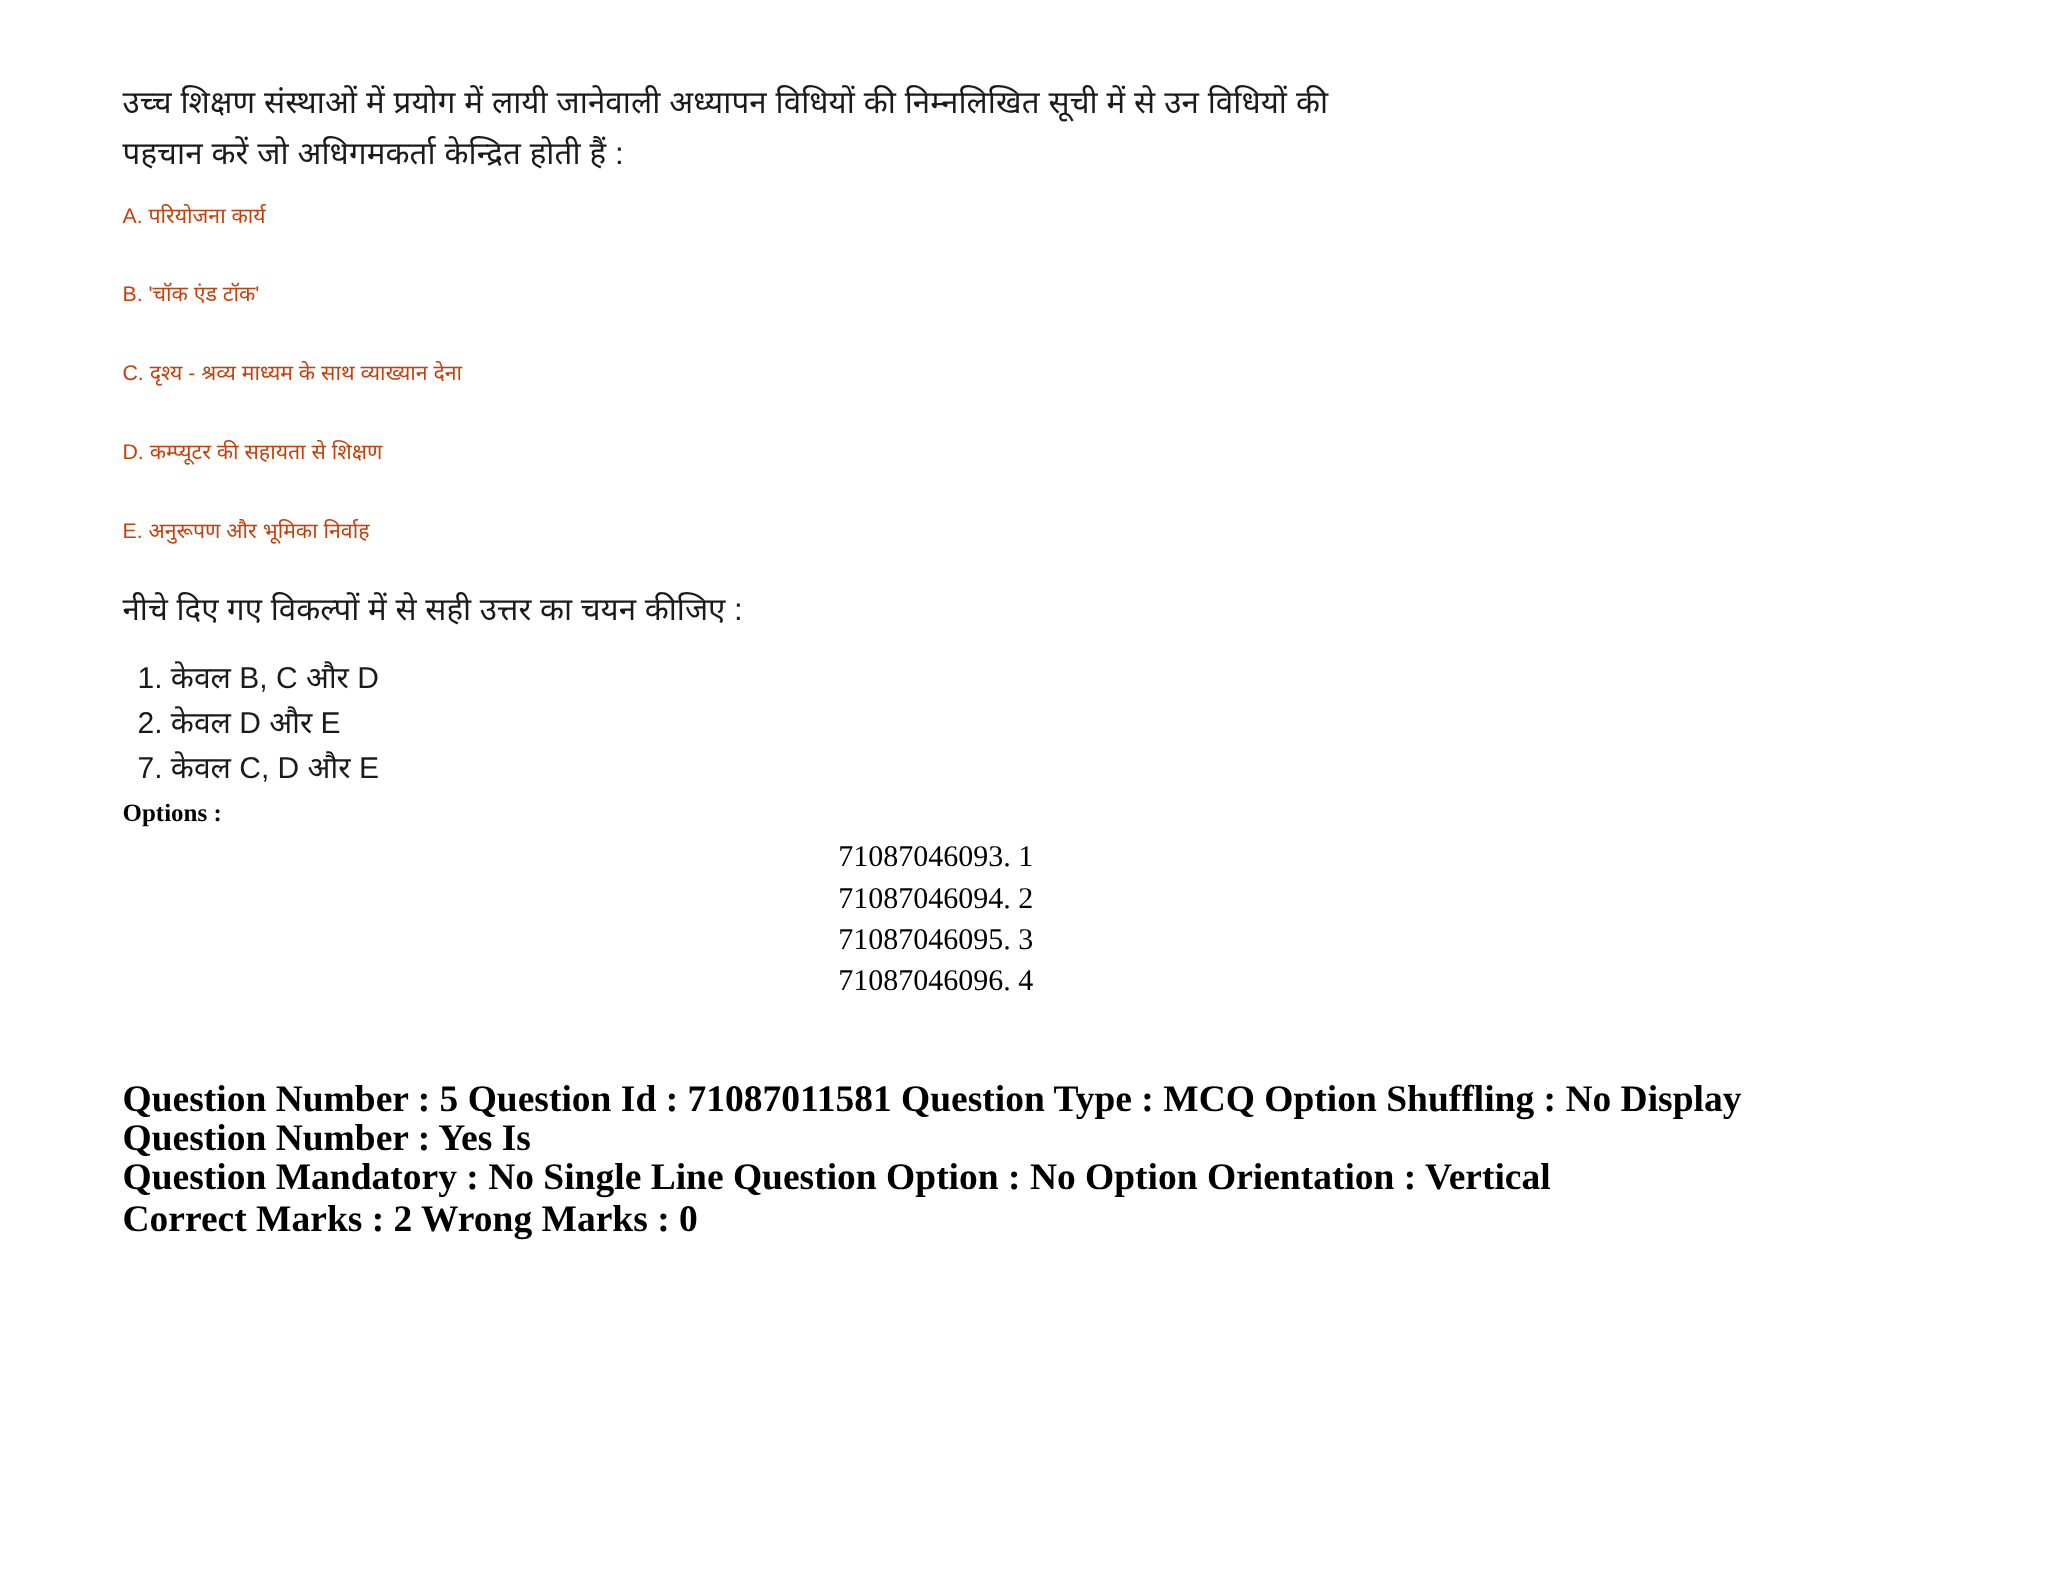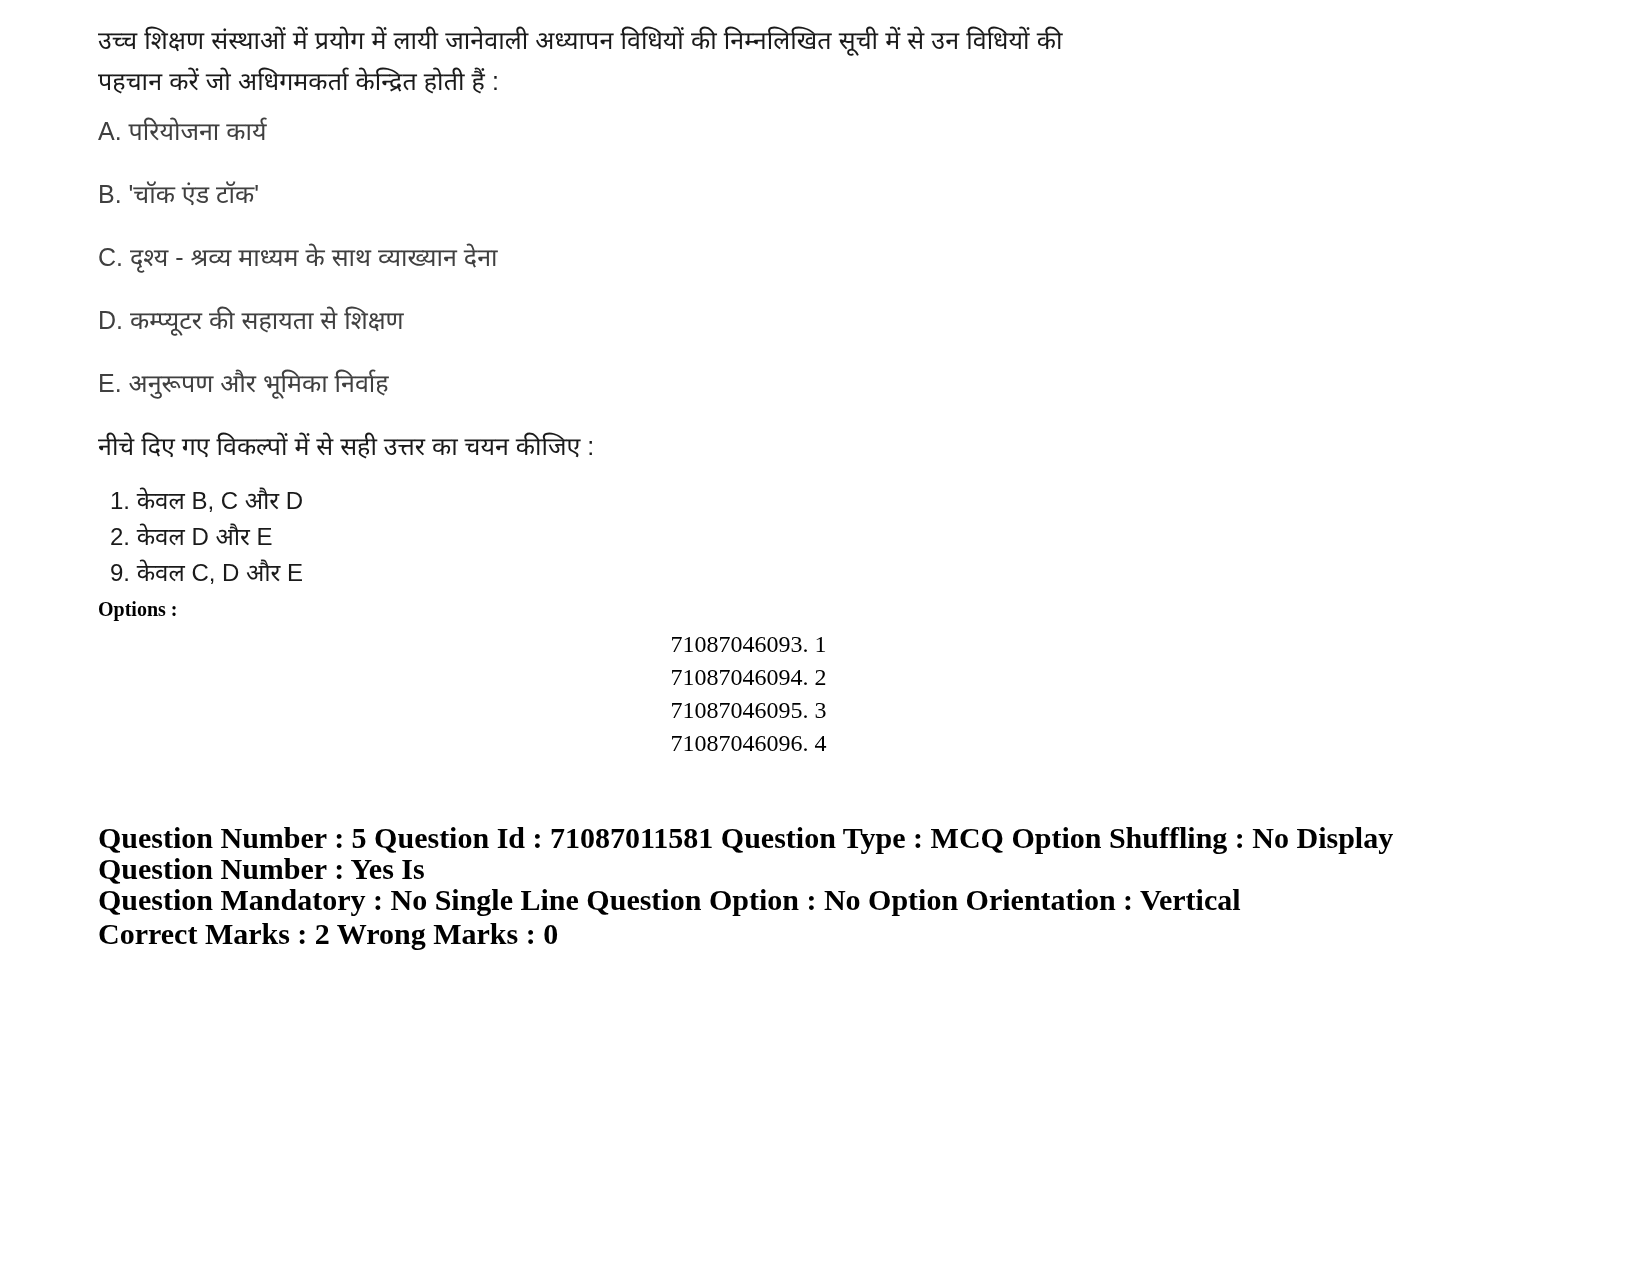--- a/index.html
+++ b/index.html
@@ -13,21 +13,21 @@
     font-family: "Liberation Serif", "DejaVu Serif", serif;
     color: #000000;
     overflow: hidden;
   }
 
   .page {
     position: relative;
     width: 1494px;
     height: 1275px;
     box-sizing: border-box;
-    padding: 20px 95px 0 98px;
+    padding: 62px 95px 0 98px;
   }
 
   
   .stem {
     font-family: "Liberation Sans", "DejaVu Sans", sans-serif;
     font-size: 25px;
     line-height: 41px;
     letter-spacing: 0.1px;
     color: #1a1a1a;
     max-width: 990px;
@@ -36,23 +36,23 @@
   }
 
   
   .statement-list {
     margin: 0;
     padding: 0;
     list-style: none;
   }
   .statement {
     font-family: "Liberation Sans", "DejaVu Sans", sans-serif;
-    font-size: 25px;
+    font-size: 17px;
     line-height: 30px;
-    color: #404040;
+    color: #c2410c;
     margin: 0 0 33px 0;
     white-space: pre;
   }
 
   
   .instruction {
     font-family: "Liberation Sans", "DejaVu Sans", sans-serif;
     font-size: 25px;
     line-height: 30px;
     color: #1a1a1a;
@@ -128,21 +128,21 @@
     <li class="statement">C. दृश्य - श्रव्य माध्यम के साथ व्याख्यान देना</li>
     <li class="statement">D. कम्प्यूटर की सहायता से शिक्षण</li>
     <li class="statement">E. अनुरूपण और भूमिका निर्वाह</li>
   </ul>
 
   <p class="instruction">नीचे दिए गए विकल्पों में से सही उत्तर का चयन कीजिए :</p>
 
   <ul class="choice-list">
     <li class="choice">1. केवल B, C और D</li>
     <li class="choice">2. केवल D और E</li>
-    <li class="choice">9. केवल C, D और E</li>
+    <li class="choice">7. केवल C, D और E</li>
   </ul>
 
   <div class="options-heading">Options :</div>
 
   <ul class="option-id-list">
     <li class="option-id">71087046093. 1</li>
     <li class="option-id">71087046094. 2</li>
     <li class="option-id">71087046095. 3</li>
     <li class="option-id">71087046096. 4</li>
   </ul>

